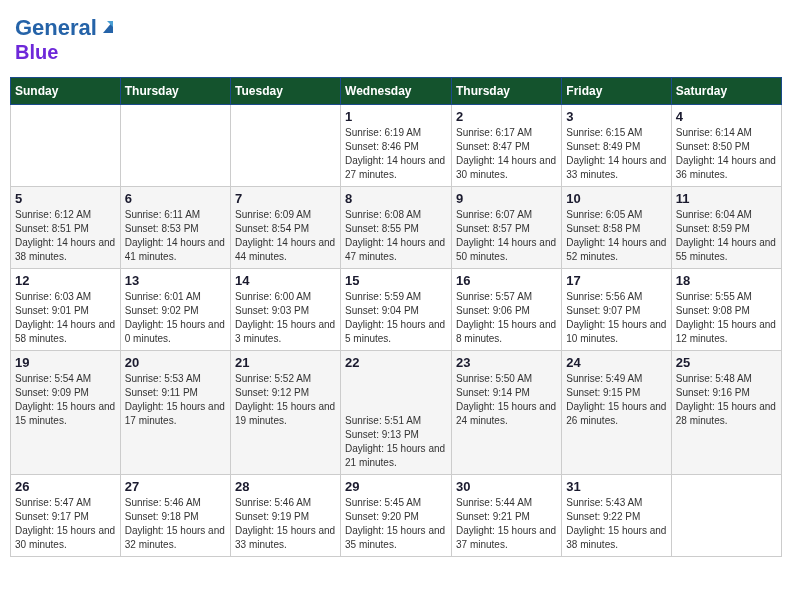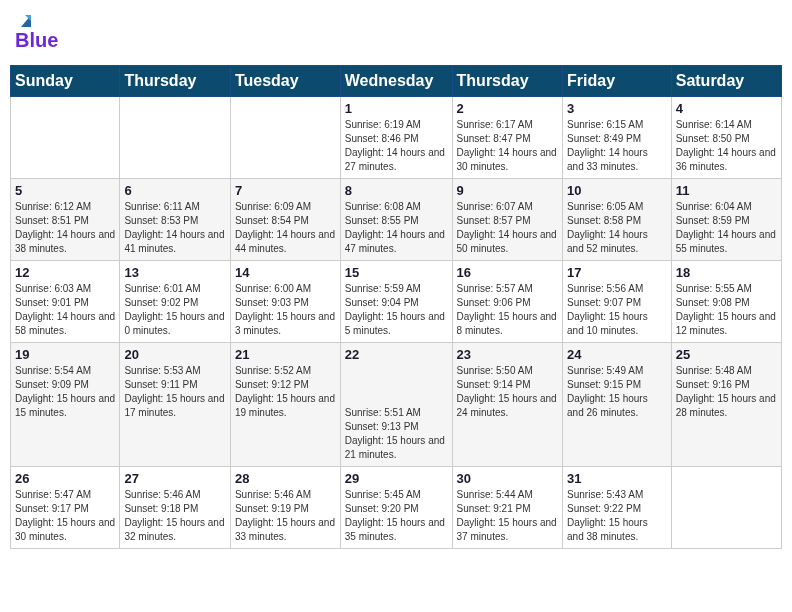--- a/index.html
+++ b/index.html
@@ -42,25 +42,25 @@
       font-size: 16px;
       font-weight: normal;
       color: #333;
     }
     .calendar {
       width: 100%;
       border-collapse: collapse;
       font-size: 11px;
     }
     .calendar thead tr th {
-      background: #0c4a6e;
+      background: #14532d;
       color: #fff;
       padding: 6px 4px;
       text-align: left;
-      font-size: 16px;
+      font-size: 12px;
       border: 1px solid #1a4a8a;
     }
     .calendar tbody tr td {
       border: 1px solid #ccc;
       vertical-align: top;
       padding: 4px;
       width: 113px;
       min-height: 80px;
       background: #fff;
     }
@@ -81,20 +81,23 @@
     .empty-cell {
       background: #fff !important;
     }
   </style>
 </head>
 <body>
 
 <div class="header">
   <div class="logo">
     <div style="display:flex;align-items:center;">
+      <span class="logo-text">
+        <span>General</span>
+      </span>
       <svg width="18" height="18" viewBox="0 0 18 18" style="margin-left:2px;margin-top:-4px;">
         <polygon points="4,16 14,16 14,4" fill="#2563a8"></polygon>
         <polygon points="8,4 14,4 14,10" fill="#4a9fd4"></polygon>
       </svg>
     </div>
     <span class="logo-text" style="color:#6d28d9;font-size:20px;">Blue</span>
   </div>
   <div class="title-block">
     <h1></h1>
     <h2></h2>

